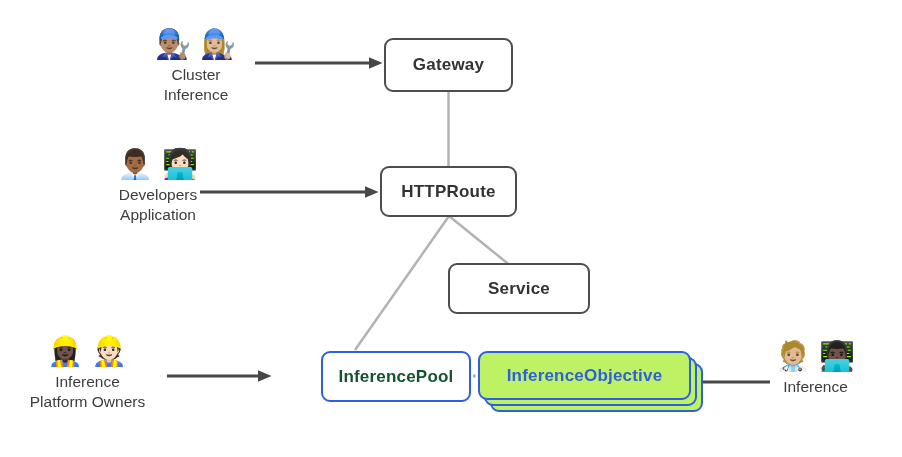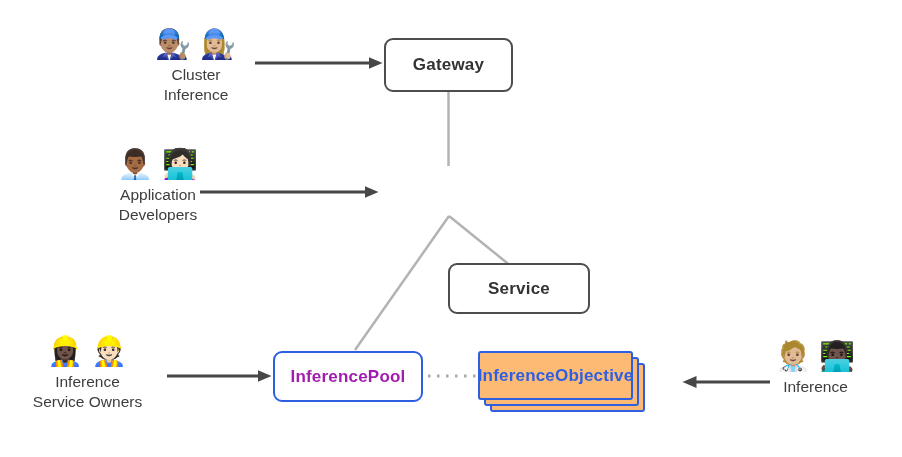--- a/index.html
+++ b/index.html
@@ -9,27 +9,27 @@
   }
   .connector-layer { position:absolute; left:0; top:0; width:902px; height:457px; }
 
   .node {
     position:absolute; background:#ffffff;
     border:2.5px solid #4d4d4d; border-radius:9px;
     display:flex; align-items:center; justify-content:center;
     font-weight:bold; font-size:17px; color:#333333; letter-spacing:0.2px;
     box-sizing:border-box; z-index:2;
   }
-  .node.blue { border-color:#2d5fe0; color:#a21caf; }
+  .node.blue { border-color:#2d5fe0; color:#14532d;margin-left:48px; }
 
   .stack { position:absolute; z-index:2; }
   .stack .layer {
-    position:absolute; background:#fdba74;
-    border:2.5px solid #2d5fe0; border-radius:3px;
-    width:155px; height:49px; box-sizing:border-box;
+    position:absolute; background:#bef264;
+    border:2.5px solid #2d5fe0; border-radius:9px;
+    width:213px; height:49px; box-sizing:border-box;
   }
   .stack .layer.back  { left:12px; top:12px; }
   .stack .layer.mid   { left:6px;  top:6px;  }
   .stack .layer.front {
     left:0; top:0;
     display:flex; align-items:center; justify-content:center;
     font-weight:bold; font-size:17px; color:#2d5fe0; letter-spacing:0.2px;
   }
 
   .persona {
@@ -60,20 +60,23 @@
     <line x1="255" y1="63" x2="369" y2="63" stroke="#474747" stroke-width="2.8" marker-end="url(#arrowhead)"></line>
     <line x1="200" y1="192" x2="365" y2="192" stroke="#474747" stroke-width="2.8" marker-end="url(#arrowhead)"></line>
     <line x1="167" y1="376" x2="258" y2="376" stroke="#474747" stroke-width="2.8" marker-end="url(#arrowhead)"></line>
     <line x1="770" y1="382" x2="696" y2="382" stroke="#474747" stroke-width="2.8" marker-end="url(#arrowhead)"></line>
   </svg>
 
   <div class="node" style="left:384px; top:38px;  width:129px; height:54px;">
     <span>Gateway</span>
   </div>
 
+  <div class="node" style="left:380px; top:166px; width:137px; height:51px;">
+    <span>HTTPRoute</span>
+  </div>
 
   <div class="node" style="left:448px; top:263px; width:142px; height:51px;">
     <span>Service</span>
   </div>
 
   <div class="node blue" style="left:273px; top:351px; width:150px; height:51px;">
     <span>InferencePool</span>
   </div>
 
   <div class="stack" style="left:478px; top:351px; width:201px; height:61px;">
@@ -85,28 +88,28 @@
   </div>
 
   <div class="persona" style="left:116px; top:26px; width:160px;">
     <span class="emoji">👨🏽‍🔧 👩🏼‍🔧</span>
     <span class="pline">Cluster</span>
     <span class="pline">Inference</span>
   </div>
 
   <div class="persona" style="left:78px; top:146px; width:160px;">
     <span class="emoji">👨🏾‍💼 👩🏻‍💻</span>
+    <span class="pline">Developers</span>
     <span class="pline">Application</span>
-    <span class="pline">Developers</span>
   </div>
 
   <div class="persona" style="left:5px; top:333px; width:165px;">
     <span class="emoji">👷🏿‍♀️ 👷🏻</span>
     <span class="pline">Inference</span>
-    <span class="pline">Service Owners</span>
+    <span class="pline">Platform Owners</span>
   </div>
 
   <div class="persona" style="left:733px; top:338px; width:165px;">
     <span class="emoji">🧑🏼‍⚕️ 👨🏿‍💻</span>
     <span class="pline">Inference</span>
   </div>
 
 </div>
 
 </body></html>

